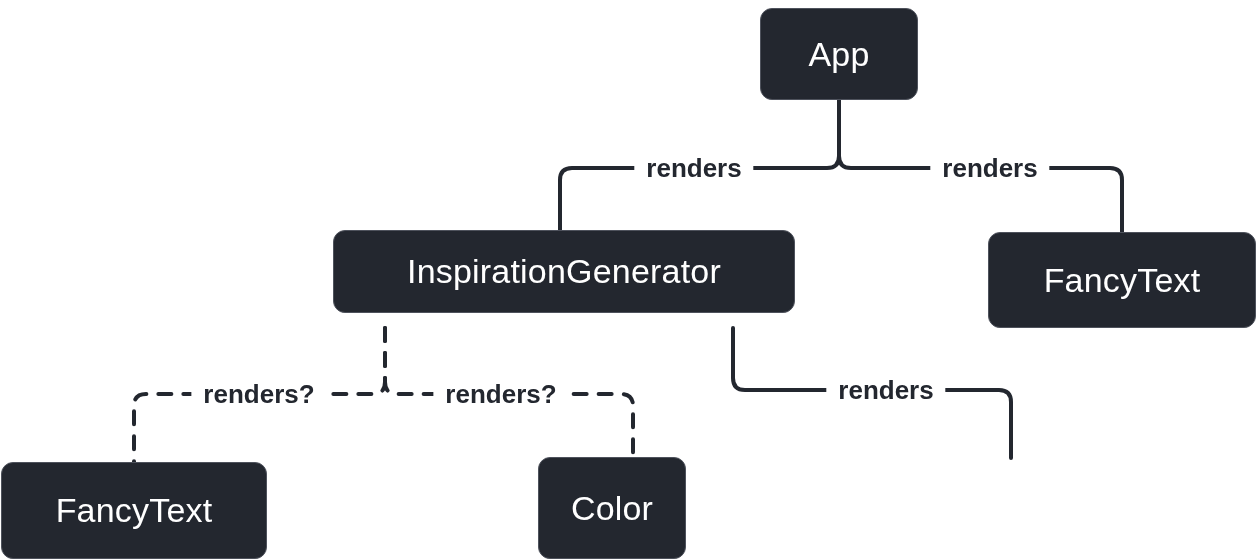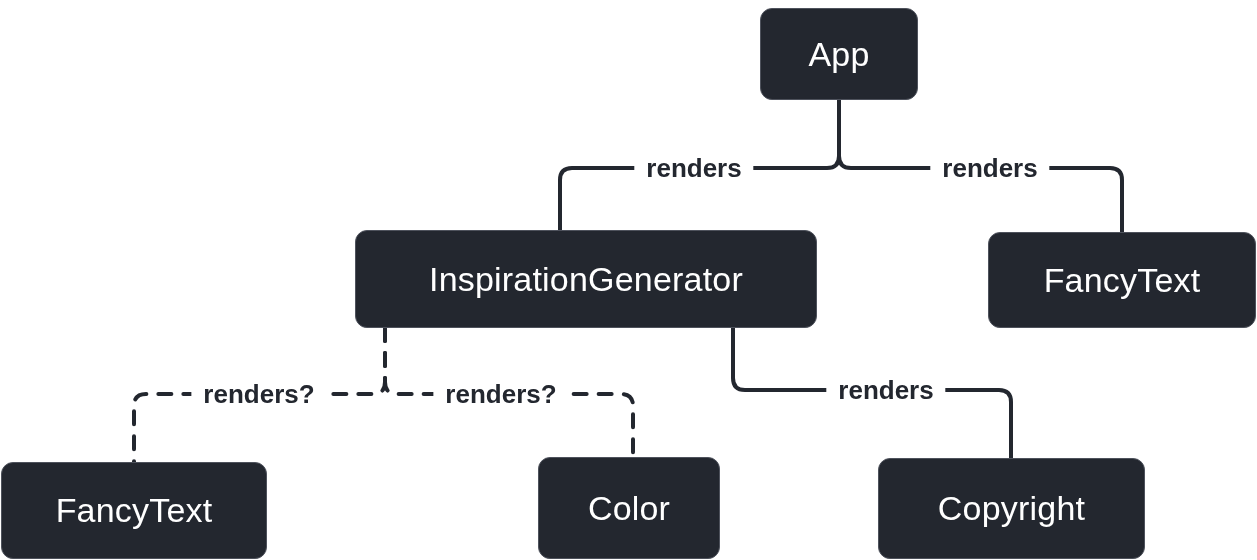--- a/index.html
+++ b/index.html
@@ -80,33 +80,30 @@
   <span class="edge-label" style="left:694px; top:168px;">renders</span>
   <span class="edge-label" style="left:990px; top:168px;">renders</span>
   <span class="edge-label" style="left:886px; top:390px;">renders</span>
   <span class="edge-label" style="left:259px; top:394px;">renders?</span>
   <span class="edge-label" style="left:501px; top:394px;">renders?</span>
 
   <div class="node" style="left:760px; top:8px; width:158px; height:92px;">
     <span class="node-label">App</span>
   </div>
 
-  <div class="node" style="left:333px; top:230px; width:462px; height:98px;margin-left:22px;">
+  <div class="node" style="left:333px; top:230px; width:462px; height:83px;">
     <span class="node-label">InspirationGenerator</span>
   </div>
 
   <div class="node" style="left:988px; top:232px; width:268px; height:96px;">
     <span class="node-label">FancyText</span>
   </div>
 
   <div class="node" style="left:1px; top:462px; width:266px; height:97px;">
     <span class="node-label">FancyText</span>
   </div>
 
-  <div class="node" style="left:538px; top:457px; width:182px; height:102px;">
+  <div class="node" style="left:538px; top:457px; width:148px; height:102px;">
     <span class="node-label">Color</span>
   </div>
 
-  <div class="node" style="left:878px; top:458px; width:267px; height:101px;">
-    <span class="node-label">Copyright</span>
-  </div>
 
 </div>
 
 </body></html>

